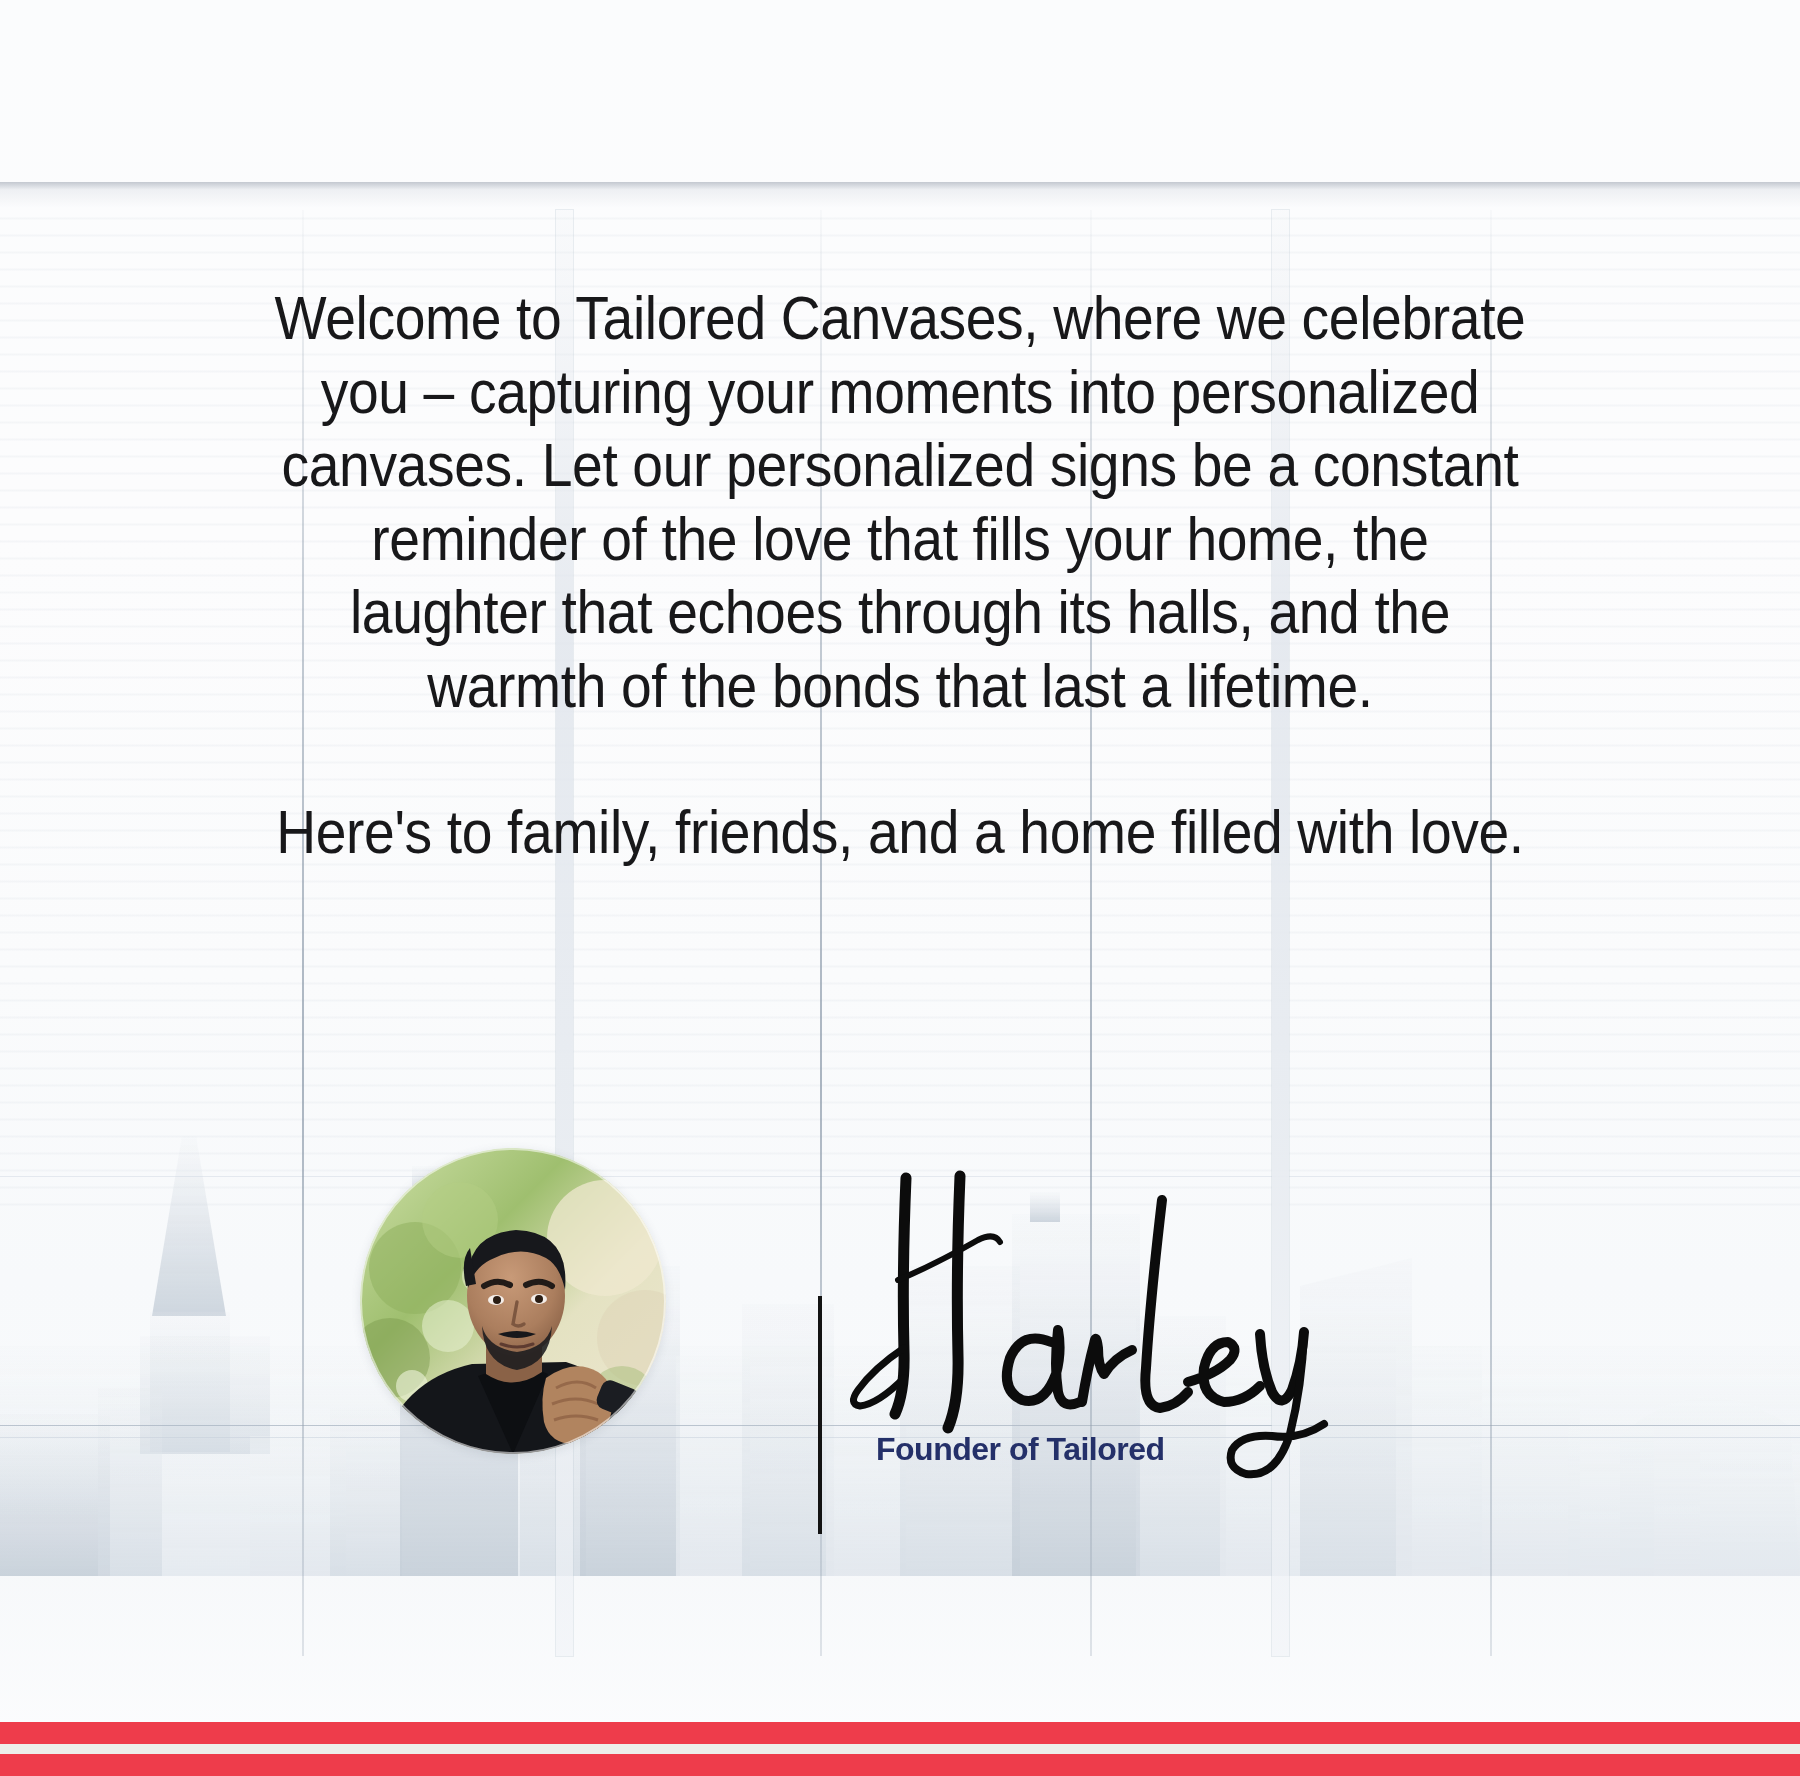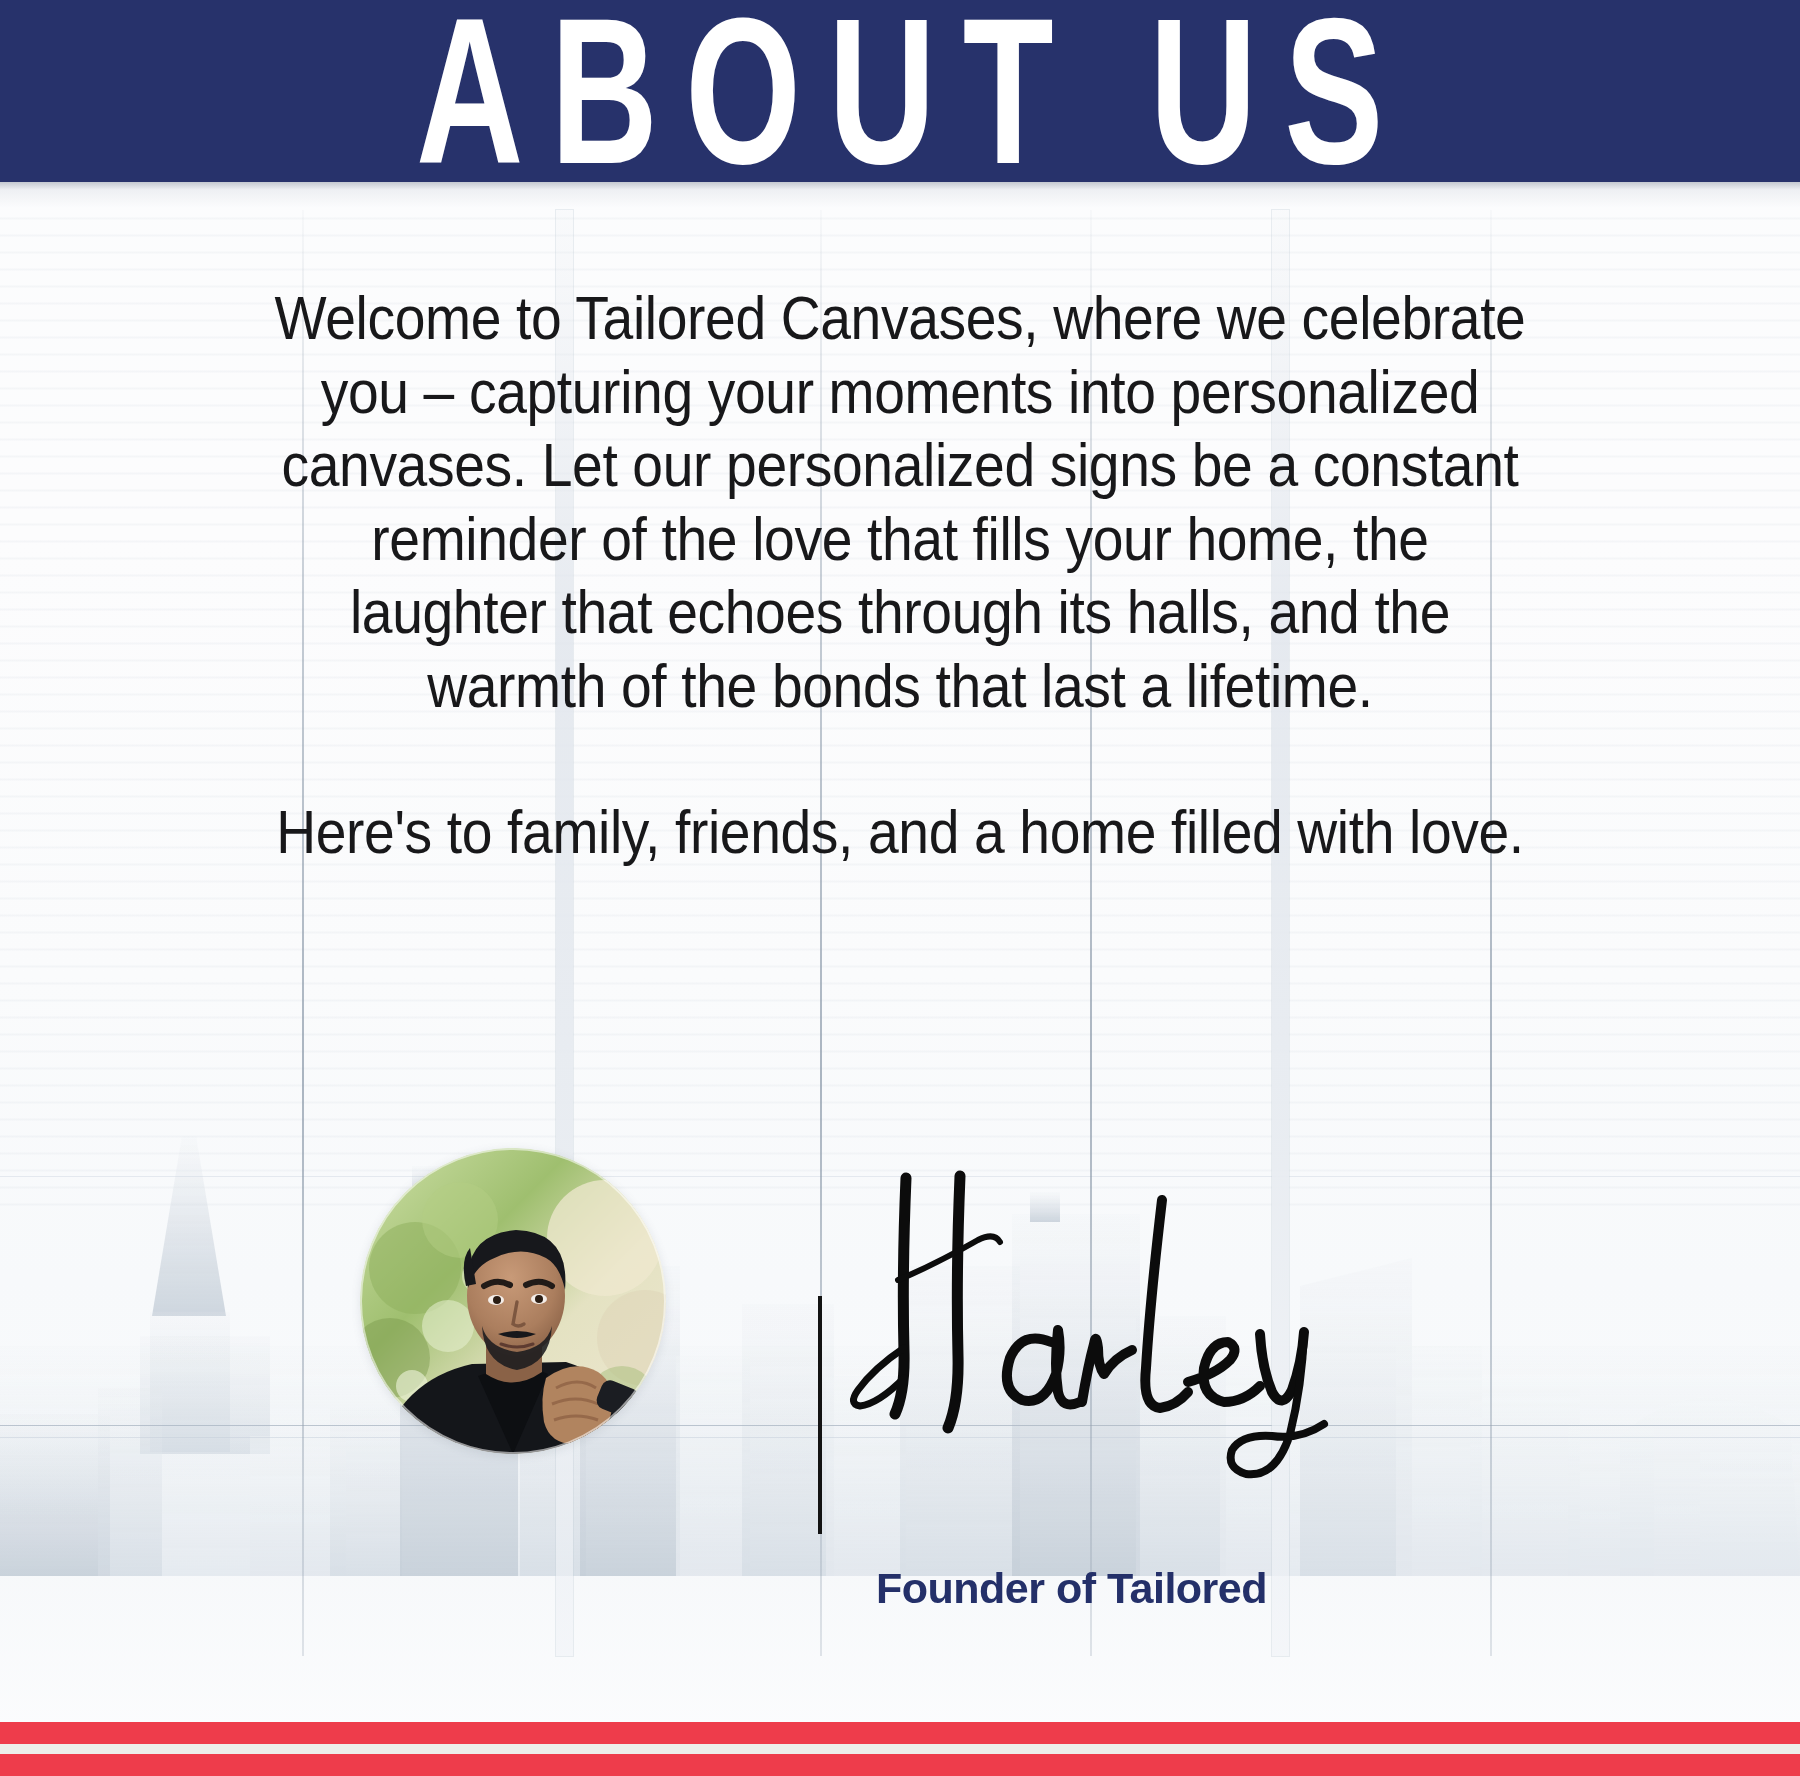--- a/index.html
+++ b/index.html
@@ -171,26 +171,26 @@
     top: 1152px;
     width: 600px;
     height: 330px;
     pointer-events: none;
   }
   .signature svg { display:block; width:100%; height:100%; overflow: visible; }
 
   .founder-title {
     position: absolute;
     left: 876px;
-    top: 1564px;
+    top: 1432px;
     width: 620px;
     color: #243069;
     font-family: "Liberation Sans", sans-serif;
     font-weight: 700;
-    font-size: 43px;
+    font-size: 32px;
     line-height: 1.12;
     letter-spacing: -0.5px;
   }
 
   
   .footer-bar {
     position: absolute;
     left: 0; width: 1800px;
     background: #ee3c4b;
   }
@@ -268,23 +268,20 @@
   <div class="rail r1"></div>
   <div class="rail r2"></div>
 
   <div class="mullion" style="left:302px;"></div>
   <div class="mullion wide" style="left:556px;"></div>
   <div class="mullion" style="left:820px;"></div>
   <div class="mullion" style="left:1090px;"></div>
   <div class="mullion wide" style="left:1272px;"></div>
   <div class="mullion" style="left:1490px;"></div>
 
-  <div class="header-band">
-    <h1 class="header-title">ABOUT US</h1>
-  </div>
   <div class="header-shadow"></div>
 
   <div class="body-copy">
     <p>Welcome to Tailored Canvases, where we celebrate you – capturing your moments into personalized canvases. Let our personalized signs be a constant reminder of the love that fills your home, the laughter that echoes through its halls, and the warmth of the bonds that last a lifetime.</p>
     <p>Here's to family, friends, and a home filled with love.</p>
   </div>
 
   <div class="avatar">
     <svg viewBox="0 0 306 306">
       <defs>

